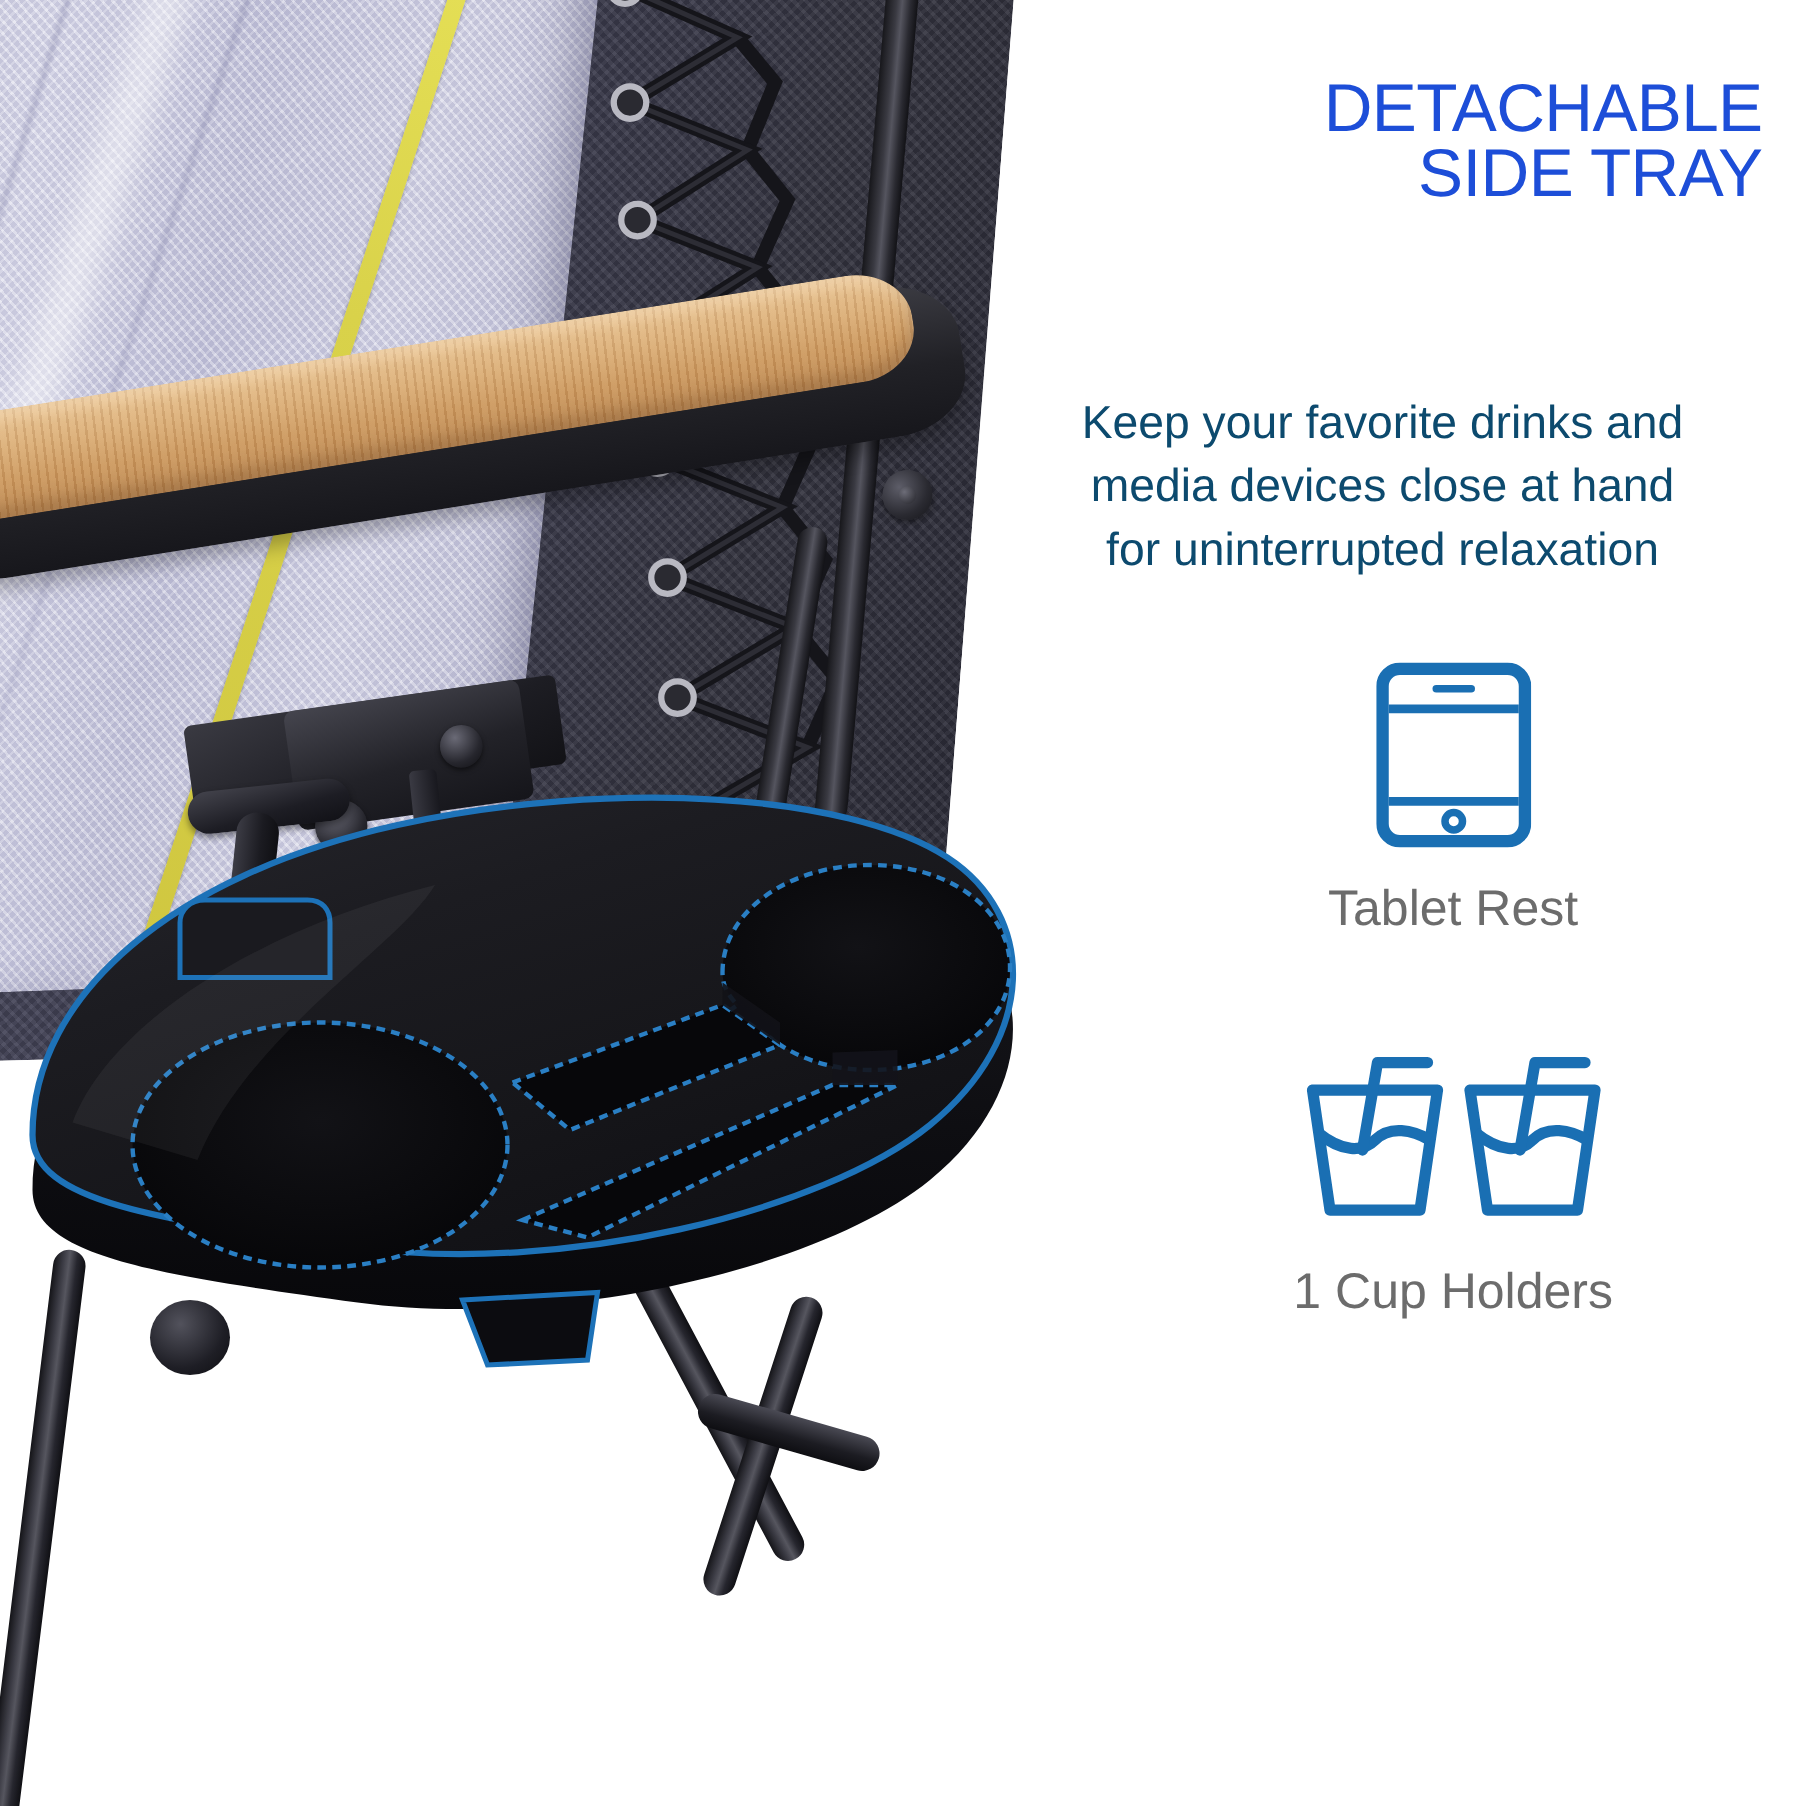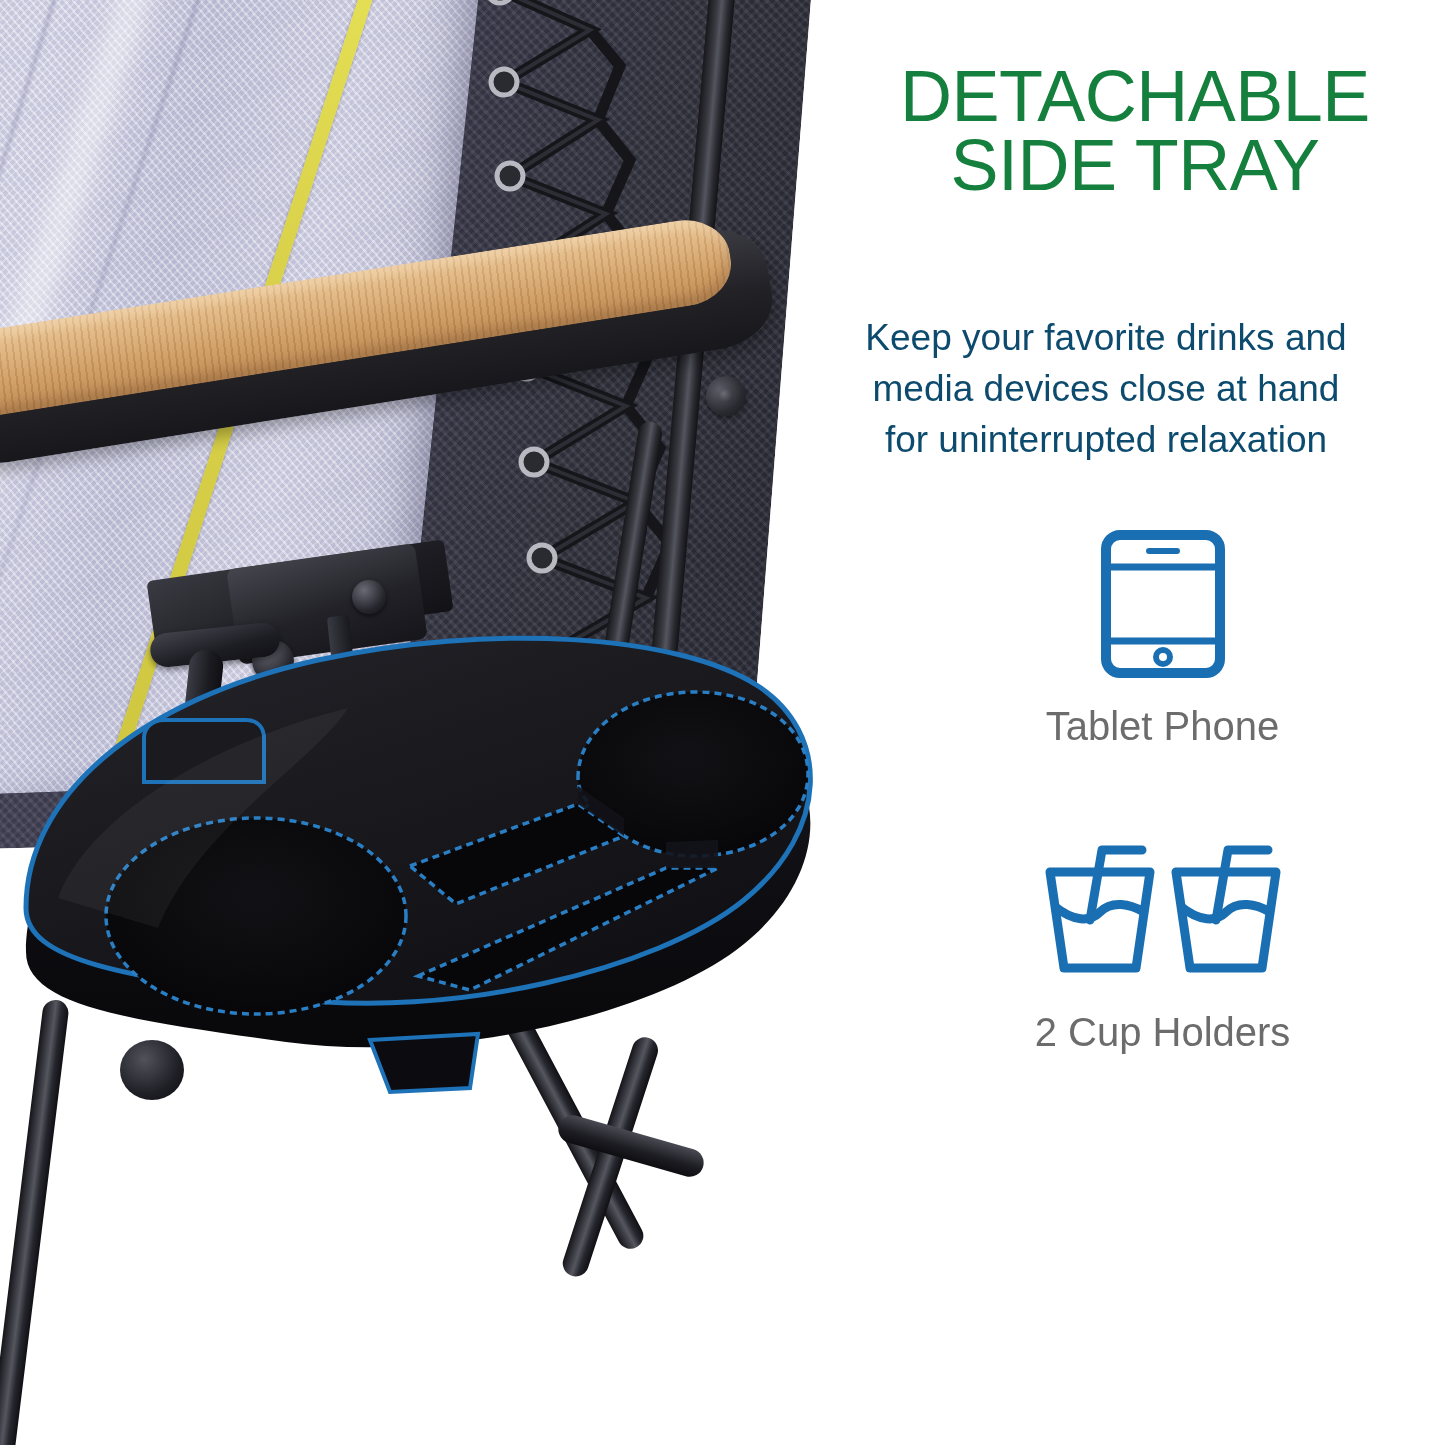--- a/index.html
+++ b/index.html
@@ -195,23 +195,23 @@
   }
 
   
   #right {
     position:absolute; left:880px; top:0;
     width:565px; height:1445px;
   }
 
   #headline {
     position:absolute; left:-20px; top:62px; width:572px;
-    text-align:center;
-    color:#15803d;
-    font-size:72px;
+    text-align:right;
+    color:#1d4ed8;
+    font-size:54px;
     line-height:0.96;
     font-weight:400;
     letter-spacing:-0.5px;
     padding-right:22px;
     white-space:pre-line;
   }
 
   #subcopy {
     position:absolute; left:-100px; top:312px; width:652px;
     text-align:center;
@@ -399,38 +399,38 @@
     <div class="feature" id="feat-tablet">
       <span class="ficon">
         <svg width="124" height="148" viewBox="0 0 124 148" fill="none">
           <rect x="5" y="5" width="114" height="138" rx="14" ry="14" stroke="#1a6fb3" stroke-width="10"></rect>
           <line x1="10" y1="37" x2="114" y2="37" stroke="#1a6fb3" stroke-width="7"></line>
           <line x1="10" y1="111" x2="114" y2="111" stroke="#1a6fb3" stroke-width="7"></line>
           <line x1="48" y1="21" x2="76" y2="21" stroke="#1a6fb3" stroke-width="6" stroke-linecap="round"></line>
           <circle cx="62" cy="127" r="7" stroke="#1a6fb3" stroke-width="6" fill="none"></circle>
         </svg>
       </span>
-      <span class="flabel">Tablet Phone</span>
+      <span class="flabel">Tablet Rest</span>
     </div>
 
     <div class="feature" id="feat-cups">
       <span class="ficon">
         <svg width="250" height="138" viewBox="0 0 250 138" fill="none">
           <g stroke="#1a6fb3" stroke-width="9" fill="none" stroke-linejoin="round">
 
             <path d="M12 30 L112 30 L98 126 L26 126 Z"></path>
             <path d="M16 64 C 36 80, 52 80, 62 70 C 74 58, 92 62, 106 70"></path>
 
             <path d="M104 8 L64 8 L52 78" stroke-linecap="round"></path>
 
             <path d="M138 30 L238 30 L224 126 L152 126 Z"></path>
             <path d="M142 64 C 162 80, 178 80, 188 70 C 200 58, 218 62, 232 70"></path>
 
             <path d="M230 8 L190 8 L178 78" stroke-linecap="round"></path>
           </g>
         </svg>
       </span>
-      <span class="flabel">2 Cup Holders</span>
+      <span class="flabel">1 Cup Holders</span>
     </div>
 
 
   </div>
 </div>
 
 </body></html>

